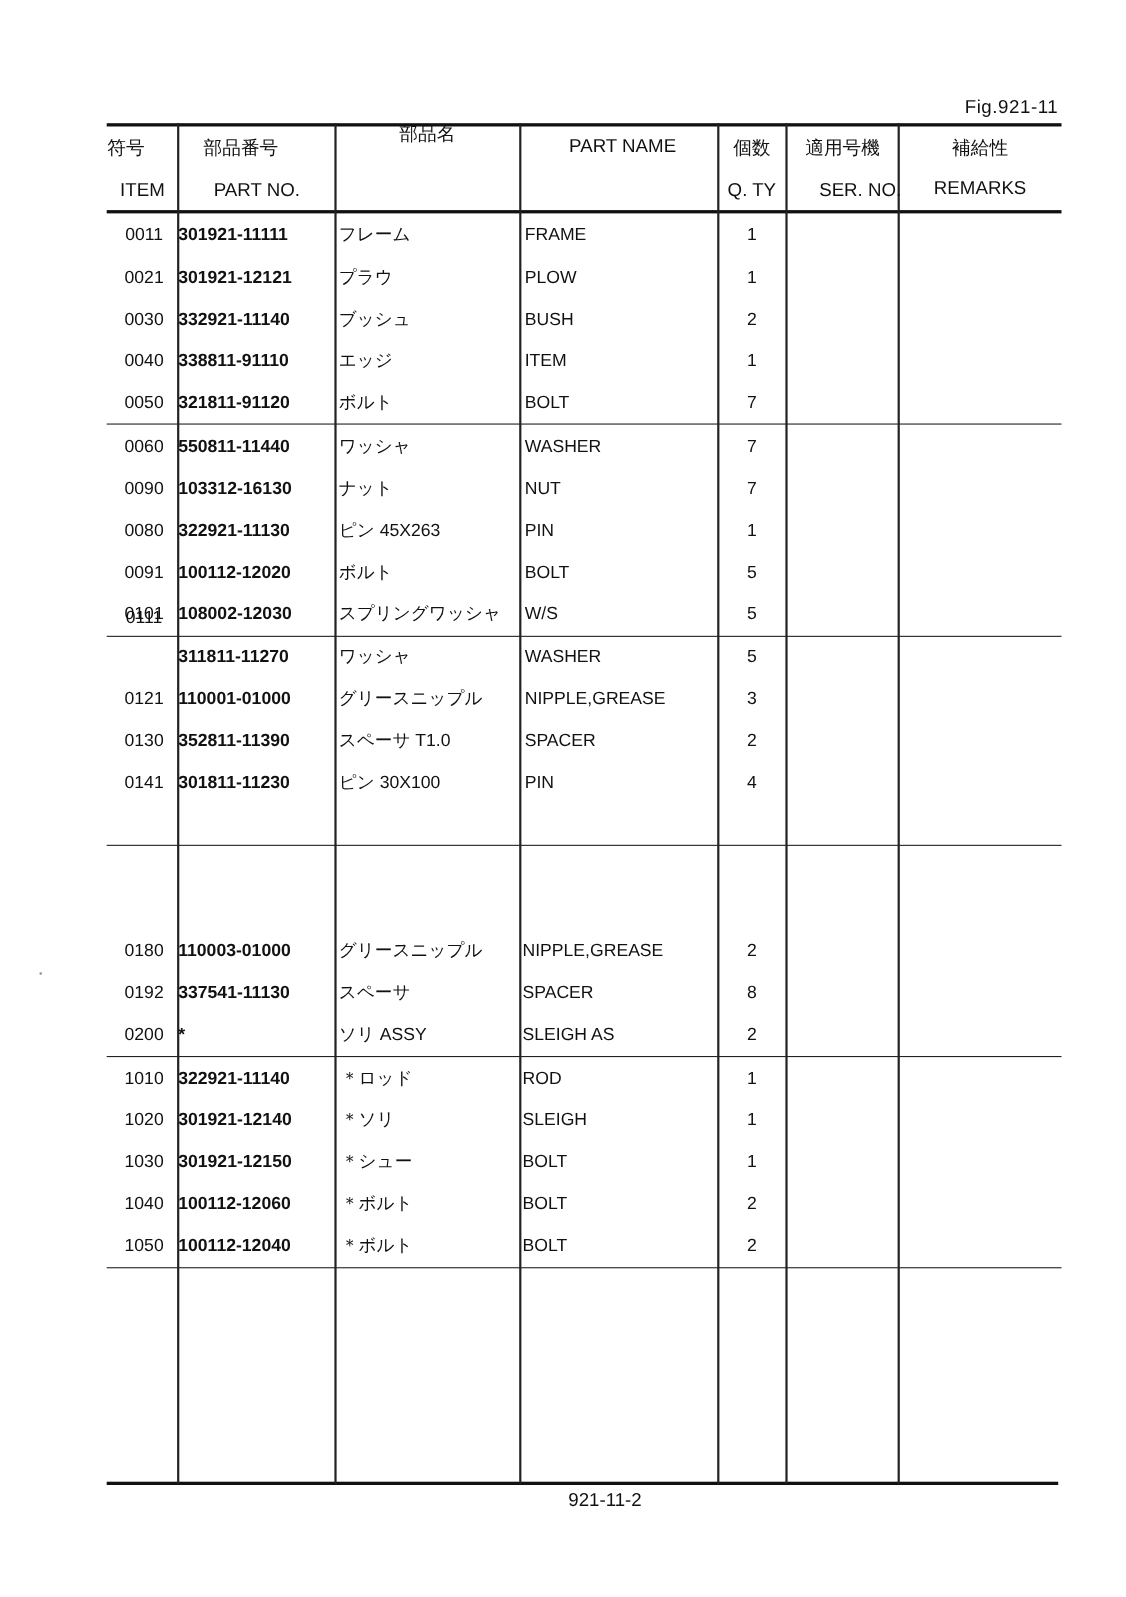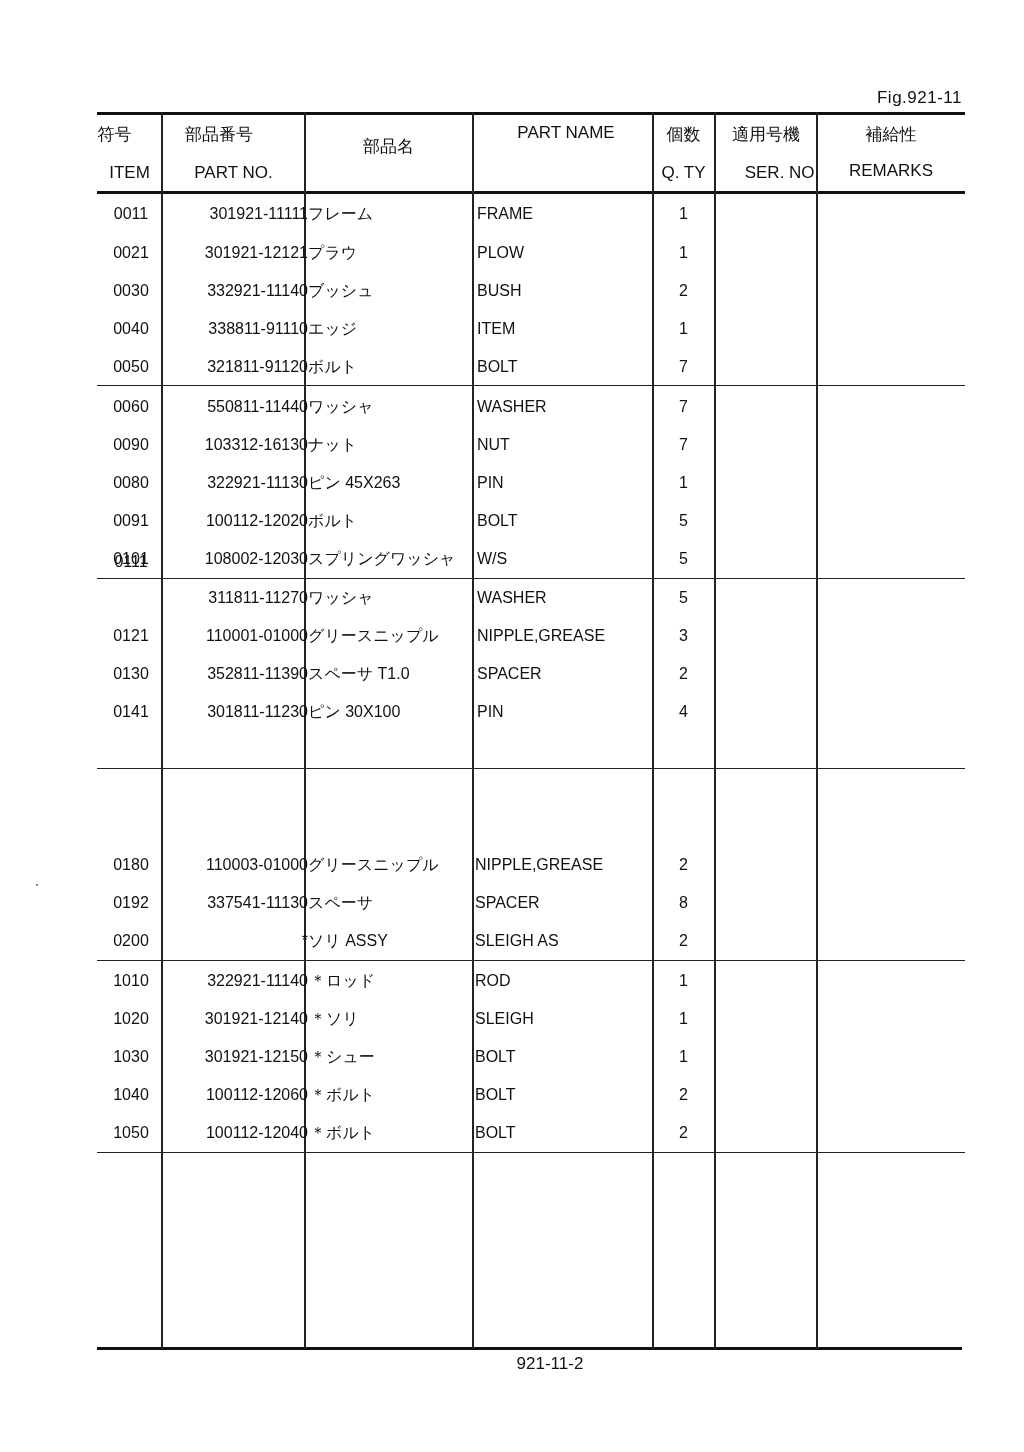--- a/index.html
+++ b/index.html
@@ -5,21 +5,21 @@
   html, body { margin:0; padding:0; background:#ffffff; }
   body { width:1024px; height:1452px; position:relative; overflow:hidden;
          font-family:"Liberation Sans", "DejaVu Sans", sans-serif; color:#111; }
   .fig { position:absolute; right:62px; top:88px; font-size:17px; letter-spacing:0.5px; }
   .hline { position:absolute; background:#222; height:1px; }
   .hline.thick { height:3px; background:#111; }
   .vline { position:absolute; background:#222; width:1.5px; }
   .hdr { position:absolute; font-size:17px; text-align:center; }
   .cell { position:absolute; font-size:16px; white-space:nowrap; line-height:20px; }
   .c-item { left:100px; width:62px; text-align:center; }
-  .c-pno  { left:162px; width:146px; text-align:right; }
+  .c-pno  { left:162px; width:146px; text-align:left;font-weight:bold; }
   .c-jp   { left:308px; }
   .c-en   { left:477px; }
   .c-qty  { left:652px; width:63px; text-align:center; }
   .page-no { position:absolute; top:1354px; left:0; width:1100px; text-align:center; font-size:17px; }
   .speck { position:absolute; left:36px; top:884px; width:2px; height:2px; background:#888; }
 </style>
 </head>
 <body>
 
 <div class="fig">Fig.921-11</div>
@@ -37,21 +37,21 @@
 <div class="vline" style="left:304px; top:112px; height:1237px;"></div>
 <div class="vline" style="left:472px; top:112px; height:1237px;"></div>
 <div class="vline" style="left:652px; top:112px; height:1237px;"></div>
 <div class="vline" style="left:714px; top:112px; height:1237px;"></div>
 <div class="vline" style="left:816px; top:112px; height:1237px;"></div>
 
 <div class="hdr" style="left:82px; width:65px; top:123px;">符号</div>
 <div class="hdr" style="left:97px; width:65px; top:163px;">ITEM</div>
 <div class="hdr" style="left:162px; width:114px; top:123px;font-family:Liberation Mono, monospace;">部品番号</div>
 <div class="hdr" style="left:162px; width:143px; top:163px;">PART NO.</div>
-<div class="hdr" style="left:305px; width:167px; top:135px;">部品名</div>
+<div class="hdr" style="left:305px; width:167px; top:110px;">部品名</div>
 <div class="hdr" style="left:472px; width:188px; top:123px;">PART NAME</div>
 <div class="hdr" style="left:652px; width:63px; top:123px;">個数</div>
 <div class="hdr" style="left:652px; width:63px; top:163px;">Q. TY</div>
 <div class="hdr" style="left:715px; width:102px; top:123px;">適用号機</div>
 <div class="hdr" style="left:715px; width:102px; top:163px;padding-left:16px;">SER. NO.</div>
 <div class="hdr" style="left:817px; width:148px; top:123px;">補給性</div>
 <div class="hdr" style="left:817px; width:148px; top:161px;">REMARKS</div>
 
 <div>
 

